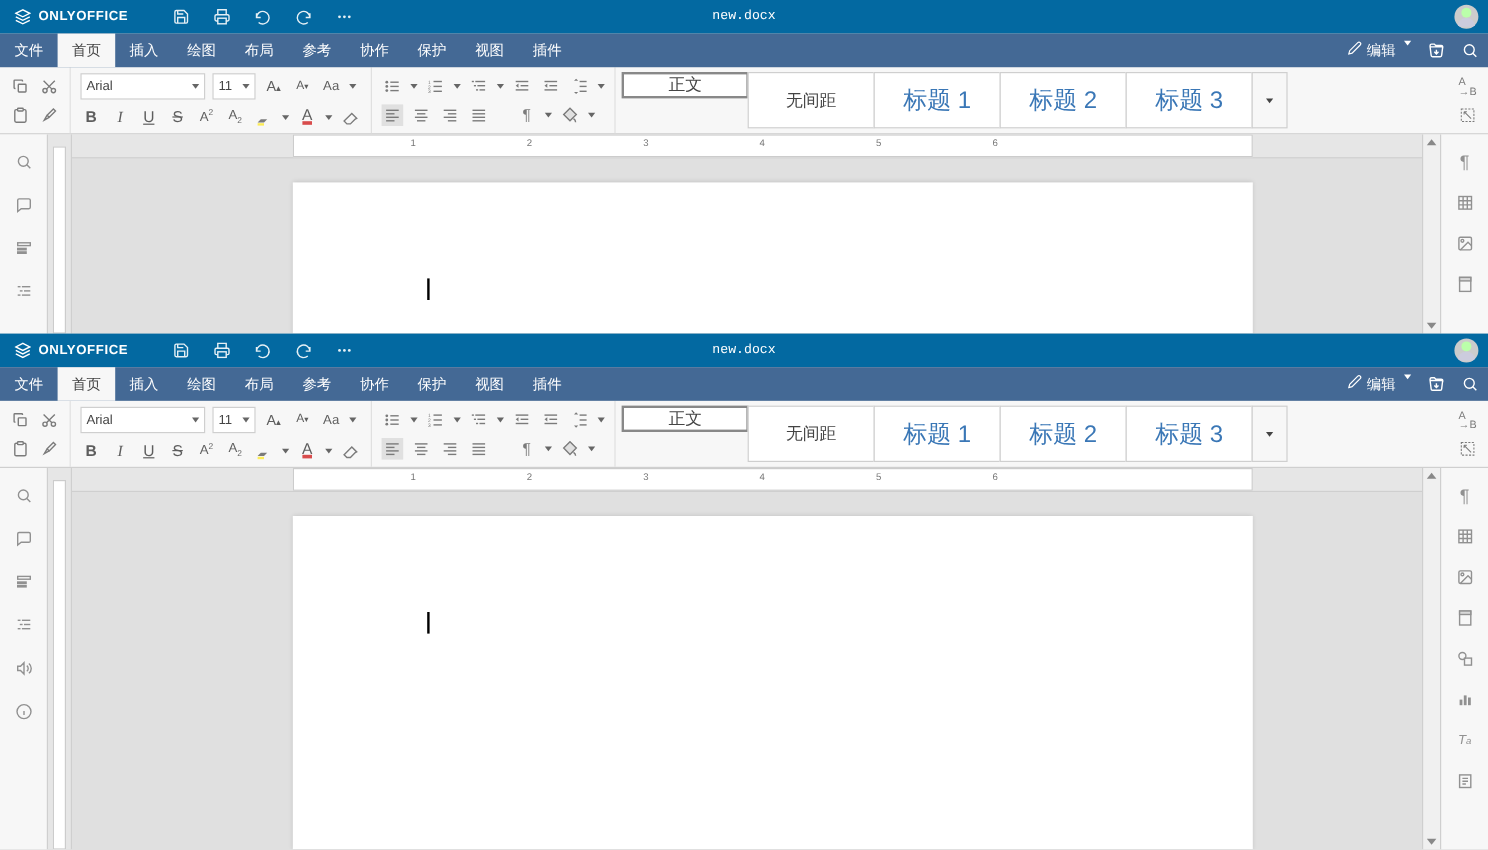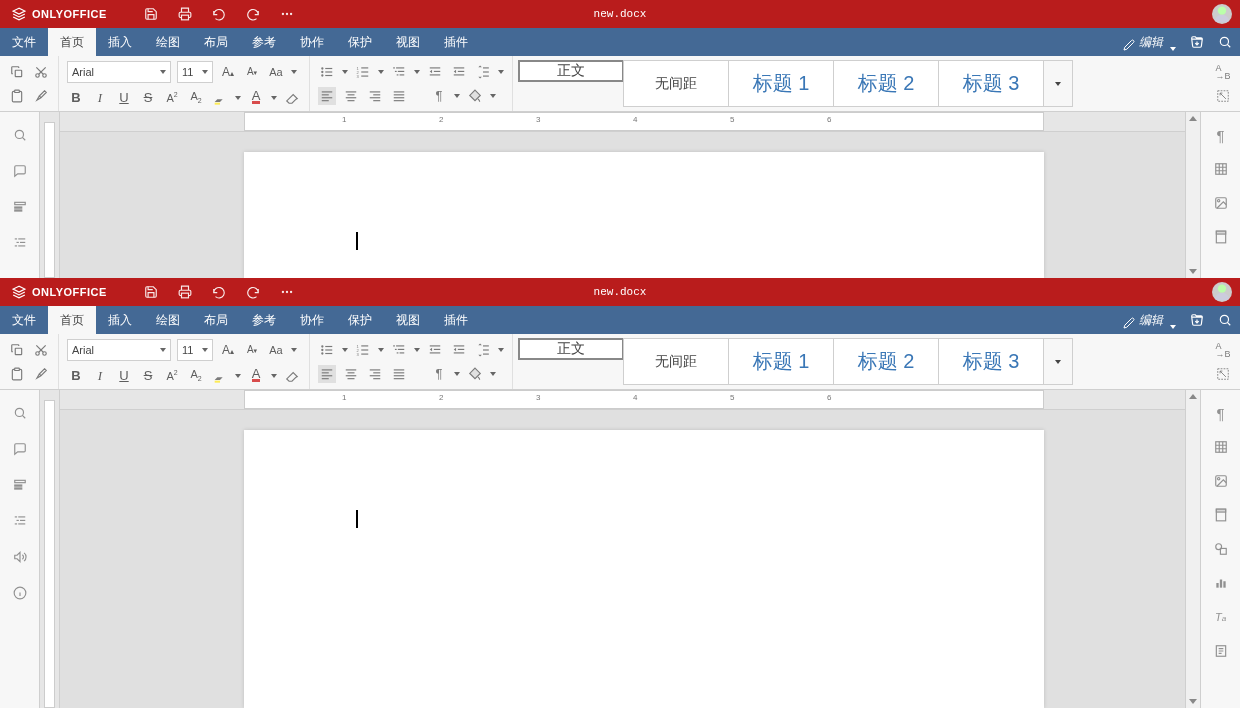--- a/index.html
+++ b/index.html
@@ -1,28 +1,28 @@
 <!DOCTYPE html>
 <html><head>
 <meta charset="utf-8">
 <style>
 * { box-sizing: border-box; margin: 0; padding: 0; font-family: Arial, sans-serif; }
 body { background: #e0e0e0; overflow: hidden; width: 1240px; height: 708px; }
 .app-instance { display: flex; flex-direction: column; }
-.topbar { background: #b91c1c; height: 28px; display: flex; align-items: center; color: #fff; font-size: 11px; position: relative; }
+.topbar { background: #0369a1; height: 28px; display: flex; align-items: center; color: #fff; font-size: 11px; position: relative; }
 .topbar .logo { display: flex; align-items: center; gap: 6px; padding: 0 12px; font-weight: bold; letter-spacing: 0.5px; }
 .topbar .qat { display: flex; gap: 18px; margin-left: 24px; align-items: center; }
 .topbar .qat-btn { width: 16px; height: 16px; display: flex; align-items: center; justify-content: center; opacity: 0.9; }
 .topbar .fname { position: absolute; left: 50%; transform: translateX(-50%); font-family: Liberation Mono, monospace; }
 .topbar .avatar { position: absolute; right: 8px; top: 4px; width: 20px; height: 20px; border-radius: 50%; background: #ccc; overflow: hidden; }
 .menubar { background: #446995; height: 28px; display: flex; align-items: stretch; color: #fff; font-size: 12px; position: relative; }
 .menubar .tab { padding: 0 12px; display: flex; align-items: center; cursor: pointer; }
 .menubar .tab.active { background: #f7f7f7; color: #444; }
 .menubar .right-tools { position: absolute; right: 8px; top: 0; height: 100%; display: flex; align-items: center; gap: 14px; color: #fff; font-size: 12px; }
-.menubar .right-tools .mode { display: flex; align-items: flex-end; gap: 4px; font-style: italic; }
+.menubar .right-tools .mode { display: flex; align-items: flex-start; gap: 4px; }
 .toolbar { background: #f7f7f7; height: 56px; display: flex; align-items: stretch; border-bottom: 1px solid #cfcfcf; font-size: 12px; color: #444; }
 .toolbar .grp { display: flex; flex-direction: column; justify-content: center; gap: 6px; padding: 0 8px; border-right: 1px solid #e0e0e0; }
 .toolbar .grp.row { flex-direction: row; align-items: center; gap: 6px; }
 .toolbar .grp .row { display: flex; align-items: center; gap: 6px; }
 .tb-btn { width: 18px; height: 18px; display: flex; align-items: center; justify-content: center; opacity: 0.85; }
 .sel { height: 22px; border: 1px solid #cfcfcf; background: #fff; font-size: 11px; padding: 0 4px; display: flex; align-items: center; justify-content: space-between; }
 .font-sel { width: 104px; }
 .size-sel { width: 36px; }
 .caret { width: 0; height: 0; border-left: 3px solid transparent; border-right: 3px solid transparent; border-top: 4px solid #666; }
 .styles { display: flex; align-items: stretch; }

